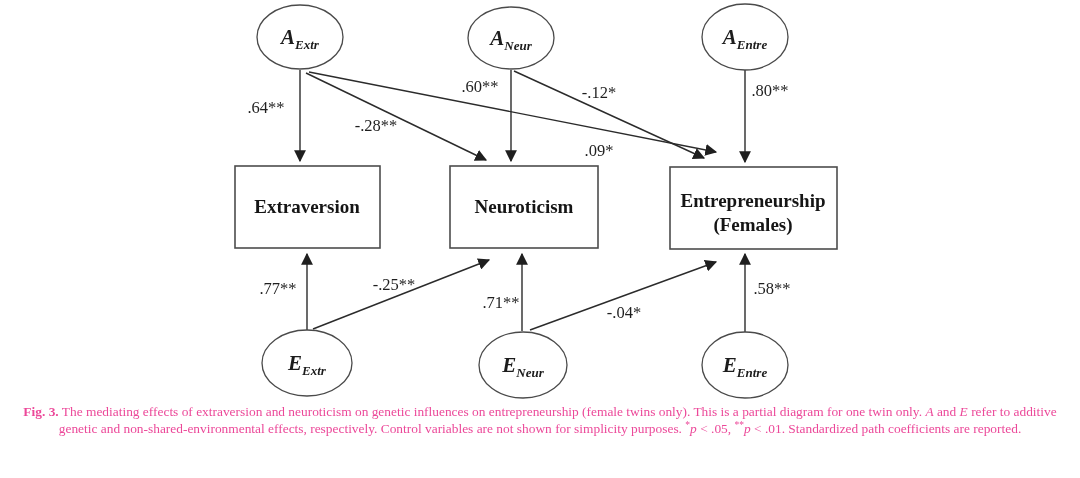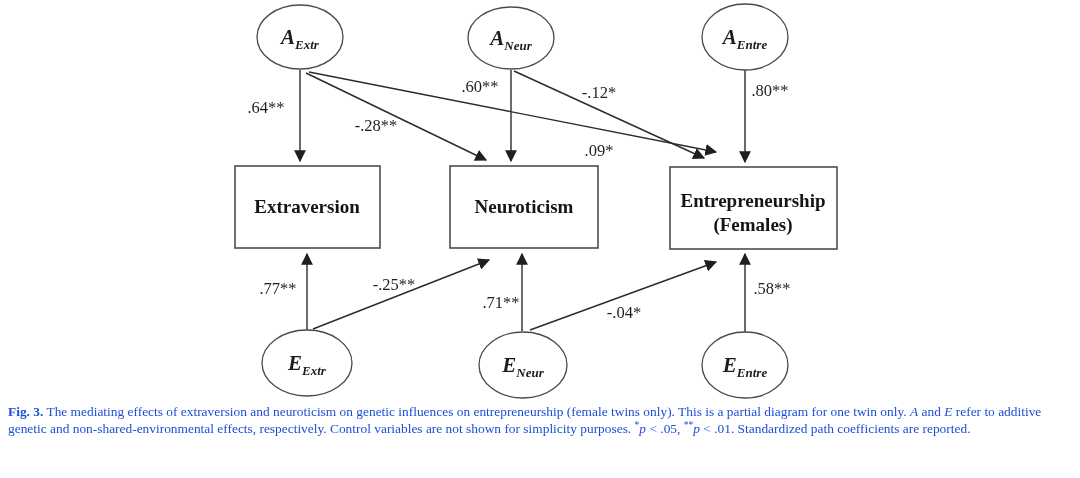--- a/index.html
+++ b/index.html
@@ -30,22 +30,22 @@
   .node-label { text-anchor: middle; }
   .box-label {
     font-family: "Liberation Serif", serif;
     font-weight: bold; font-size: 19px; fill: #151515; text-anchor: middle;
   }
 
   .caption {
     padding: 4px 8px 0 8px;
     font-size: 13.4px;
     line-height: 16.6px;
-    color: #1d4ed8;
-    text-align: left;
+    color: #ec4899;
+    text-align: center;
   }
   .caption .fig-label { font-weight: bold; }
   .caption .it { font-style: italic; }
   .caption .sup { vertical-align: super; font-size: 9.5px; line-height: 0; }
 </style>
 </head>
 <body>
 
 <div class="figure-wrap">
 

